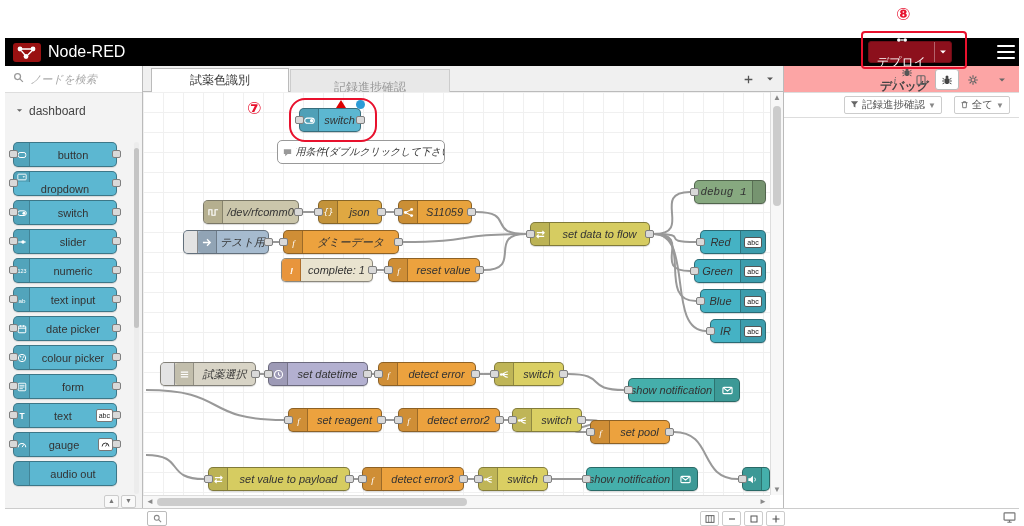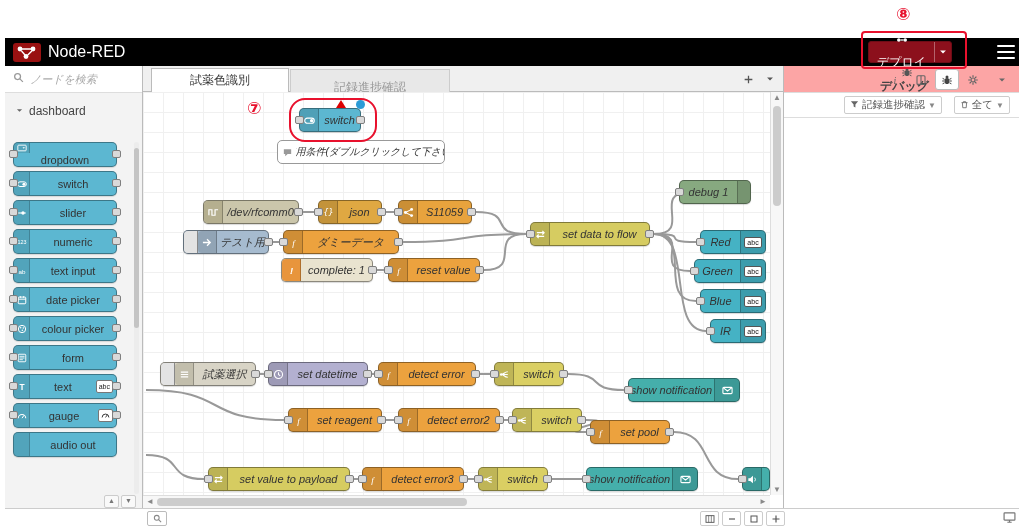--- a/index.html
+++ b/index.html
@@ -147,20 +147,30 @@
           </svg></span>
       <span class="ph">ノードを検索</span>
     </div>
     <div class="pal-cat">
       <span><svg width="9" height="9" viewBox="0 0 12 12">
             <path d="M2.5 4.2L6 7.8l3.5-3.6z" fill="#666"></path>
           </svg></span>
       <span>dashboard</span>
     </div>
     <div class="pal-items" id="palette-items">
+        <div class="pal-node" style="background: rgb(92, 183, 209);">
+          <span class="port l"></span>
+          <span class="pni">
+            <svg width="10" height="10" viewBox="0 0 12 12">
+              <rect x="1.5" y="3" width="9" height="6" rx="2.2" fill="none" stroke="#fff" stroke-width="1.2"></rect>
+            </svg>
+          </span>
+          <span class="pnl">button</span>
+          <span class="port r"></span>
+        </div>
         <div class="pal-node" style="background: rgb(92, 183, 209); flex-direction: column;">
           <span class="port l"></span>
           <span class="pni">
             <svg width="10" height="10" viewBox="0 0 12 12">
               <rect x="1" y="2.6" width="10" height="6.8" rx="1" fill="none" stroke="#fff" stroke-width="1.1"></rect>
               <path d="M6.6 5l1.5 1.8L9.6 5z" fill="#fff"></path>
             </svg>
           </span>
           <span class="pnl">dropdown</span>
           <span class="port r"></span>
@@ -428,21 +438,21 @@
           <div class="flow-node" style="left: 387px; top: 130px; width: 120px; background: rgb(214, 204, 97);">
             <span class="port l"></span>
             <span class="port r"></span>
             <span class="fn-icon">
               <svg width="11" height="11" viewBox="0 0 12 12">
                 <path d="M2 4h8M8 2l2 2-2 2M10 8H2M4 6L2 8l2 2" fill="none" stroke="#fff" stroke-width="1.2"></path>
               </svg>
             </span>
             <span class="fn-lbl">set data to flow</span>
           </div>
-          <div class="flow-node" style="left: 536px; top: 88px; width: 72px; background: rgb(135, 169, 128);">
+          <div class="flow-node" style="left: 551px; top: 88px; width: 72px; background: rgb(135, 169, 128); font-family: Liberation Mono, monospace;">
             <span class="port l"></span>
             <span class="fn-lbl">debug 1</span>
             <span class="fn-tab"></span>
           </div>
           <div class="flow-node" style="left: 557px; top: 138px; width: 66px; background: rgb(69, 178, 196);">
             <span class="port l"></span>
             <span class="fn-lbl">Red</span>
             <span class="fn-icon right">
               <span class="badge">abc</span>
             </span>

